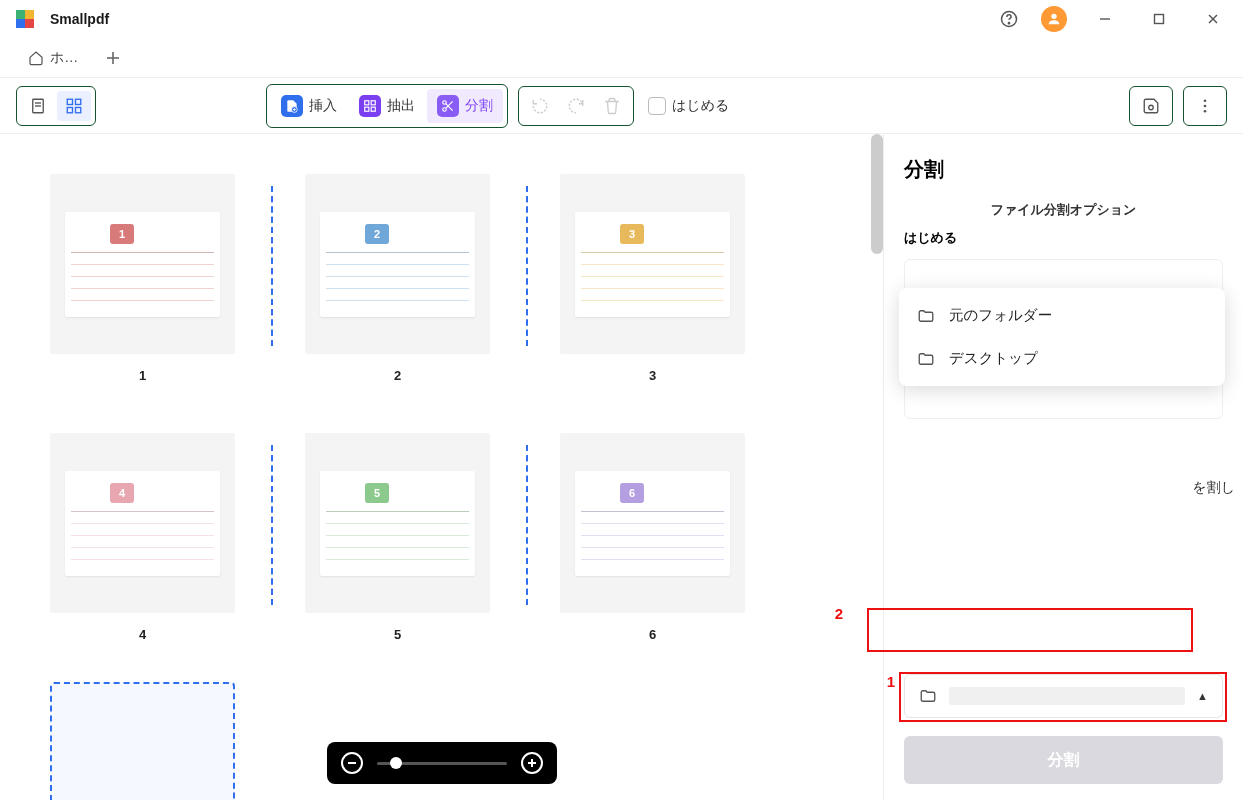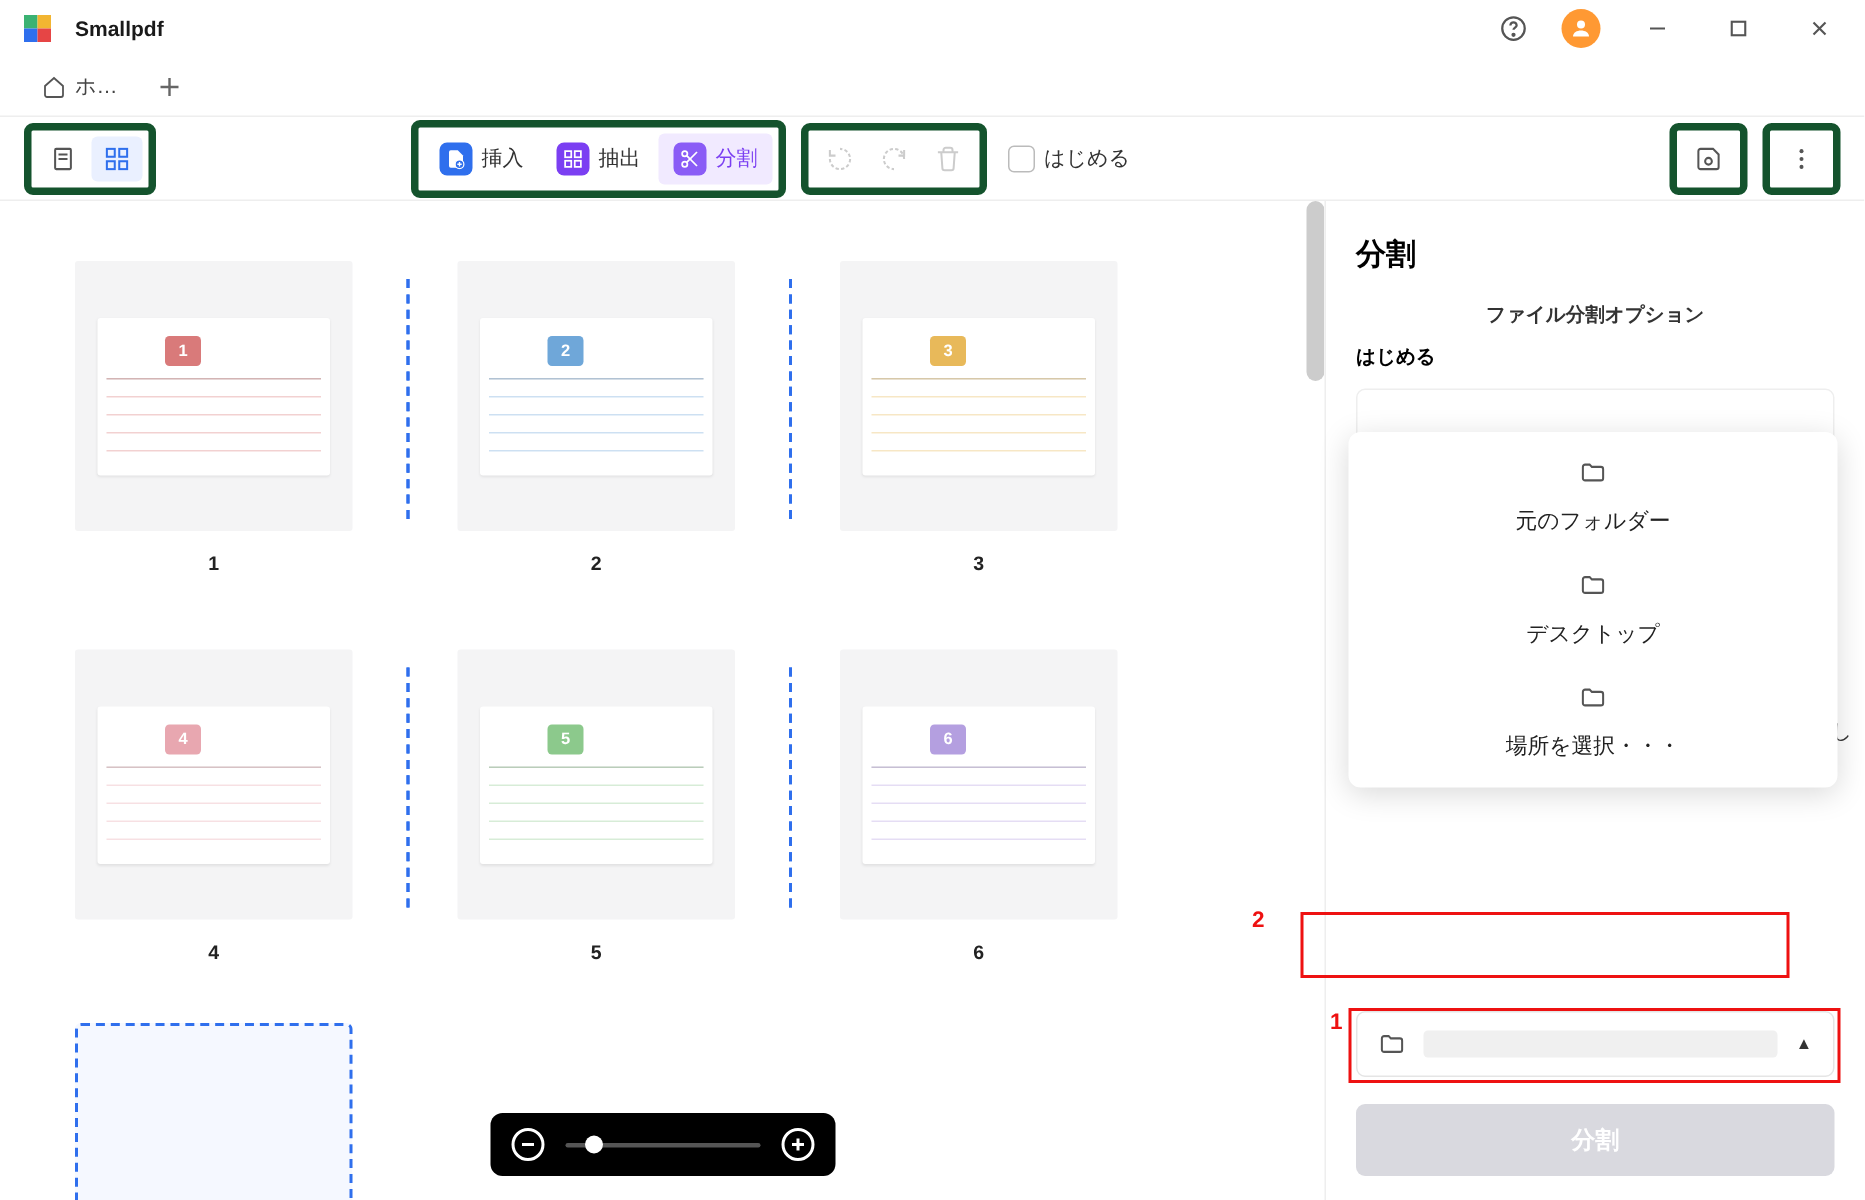--- a/index.html
+++ b/index.html
@@ -18,21 +18,21 @@
   
   .tabstrip { height: 40px; display:flex; align-items:stretch; padding-left: 16px; border-bottom:1px solid #eee; gap:4px;}
   .tab-home { display:flex; align-items:center; gap:6px; padding:0 12px; font-size:14px; color:#444; max-width:80px; white-space:nowrap; overflow:hidden; }
   .tab { display:flex; align-items:center; gap:8px; padding:0 10px 0 14px; font-size:14px; color:#222; border:1px solid #eee; border-bottom:none; border-radius:6px 6px 0 0; background:#fff; min-width:250px; }
   .tab-icon { width:14px; height:14px; }
   .tab-close { margin-left:auto; color:#888; padding:2px 6px; }
   .tab-new { display:flex; align-items:center; padding:0 12px; color:#666; font-size:18px; }
 
   
   .toolbar { height: 56px; display:flex; align-items:center; padding:0 16px; gap:10px; border-bottom:1px solid #eee; }
-  .tool-group { display:flex; align-items:flex-end; border:5px solid #14532d; border-radius:6px; padding:4px; gap:2px; }
+  .tool-group { display:flex; align-items:flex-end; border:1px solid #14532d; border-radius:6px; padding:4px; gap:2px; }
   .tool-btn { display:flex; align-items:center; gap:6px; padding:6px 10px; border-radius:4px; font-size:14px; color:#333; cursor:pointer; }
   .tool-btn.iconbtn { padding:6px 8px; }
   .tool-btn.active-grid { background:#eaf0ff; }
   .tool-btn .pill { width:22px; height:22px; border-radius:5px; display:flex; align-items:center; justify-content:center; }
   .pill-blue { background:#2f6fed; }
   .pill-purple { background:#7b3ff2; }
   .pill-violet { background:#8a5cf6; }
   .tool-btn.split-active { background:#f1eaff; color:#7b3ff2; }
   .tool-btn.disabled { color:#bbb; }
   .tool-checkbox { width:18px; height:18px; border:1.5px solid #bbb; border-radius:4px; }
@@ -69,21 +69,21 @@
   .chk { width:20px; height:20px; border:1.5px solid #bbb; border-radius:4px; }
   .begin-lbl { font-size:13px; font-weight:600; margin-bottom:12px; }
   .illus-box { height:160px; border:1px solid #eee; border-radius:6px; display:flex; align-items:center; justify-content:center; gap:6px; margin-bottom:10px; overflow:hidden; }
   .illus-box .sheet { width:42px; height:50px; border-radius:4px; transform:skewX(-8deg); }
   .illus-box .s1{ background:#7b3ff2; }
   .illus-box .s2{ background:#a98bf8; }
   .panel-truncated { font-size:14px; color:#333; position:absolute; right:8px; top:345px; }
 
   
   .dropdown { position:absolute; right:18px; top:288px; width:326px; background:#fff; border-radius:8px; box-shadow:0 4px 20px rgba(0,0,0,0.15); padding:6px 0; z-index:20; }
-  .dd-item { display:flex; align-items:center; gap:14px; padding:12px 18px; font-size:14.5px; color:#222; cursor:pointer;flex-direction:column; }
+  .dd-item { display:flex; align-items:center; gap:14px; padding:12px 18px; font-size:14.5px; color:#222; cursor:pointer; }
 
   
   .annot-box1 { position:absolute; border:2px solid #e11; right:16px; bottom:78px; width:328px; height:50px; z-index:5; }
   .annot-box2 { position:absolute; border:2px solid #e11; right:50px; bottom:148px; width:326px; height:44px; z-index:25; }
   .annot-num { position:absolute; color:#e11; font-weight:700; font-size:15px; z-index:30; }
 
   
   .dest { position:absolute; left:20px; right:20px; bottom:82px; border:1px solid #e5e5e5; border-radius:6px; padding:12px 14px; display:flex; align-items:center; gap:12px; }
   .dest-content { flex:1; height:18px; background:#f0f0f0; border-radius:3px; }
   .dest-arrow { font-size:11px; color:#333; }
@@ -414,24 +414,18 @@
         <path d="M3 7a2 2 0 012-2h4l2 2h8a2 2 0 012 2v8a2 2 0 01-2 2H5a2 2 0 01-2-2z"></path>
       </svg>
     <span>元のフォルダー</span>
     </div>
     <div class="dd-item">
     <svg width="18" height="18" viewBox="0 0 24 24" fill="none" stroke="#555" stroke-width="1.8">
         <path d="M3 7a2 2 0 012-2h4l2 2h8a2 2 0 012 2v8a2 2 0 01-2 2H5a2 2 0 01-2-2z"></path>
       </svg>
     <span>デスクトップ</span>
     </div>
-    <div class="dd-item">
-    <svg width="18" height="18" viewBox="0 0 24 24" fill="none" stroke="#555" stroke-width="1.8">
-        <path d="M3 7a2 2 0 012-2h4l2 2h8a2 2 0 012 2v8a2 2 0 01-2 2H5a2 2 0 01-2-2z"></path>
-      </svg>
-    <span>場所を選択・・・</span>
-    </div>
   </div>
 
 <div class="annot-box1"></div>
 <div class="annot-box2"></div>
 <span class="annot-num" style="right:348px; bottom:110px;">1</span>
 <span class="annot-num" style="right:400px; bottom:178px;">2</span>
 
 </body></html>

